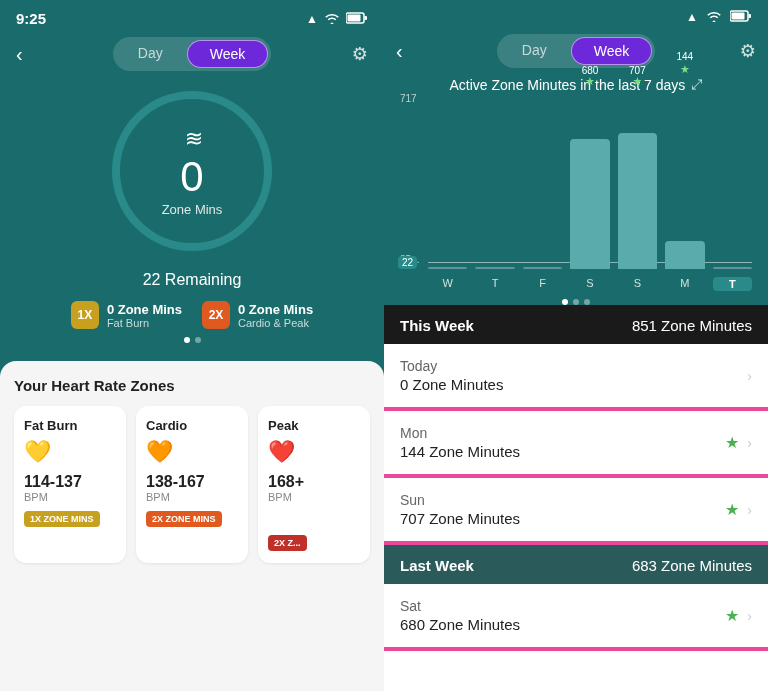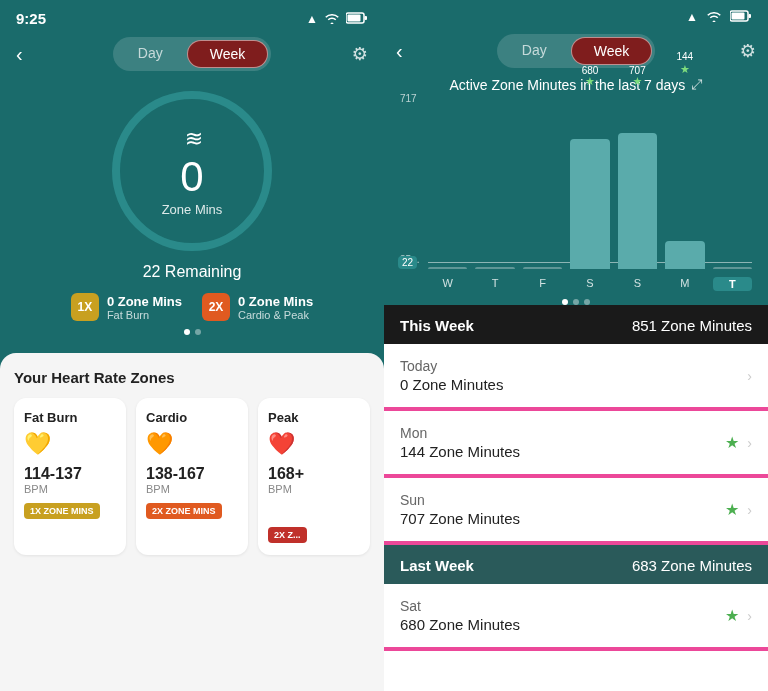--- a/index.html
+++ b/index.html
@@ -60,21 +60,21 @@
 
     .segment-btn {
       padding: 5px 22px;
       border-radius: 16px;
       font-size: 14px;
       font-weight: 500;
       color: rgba(255,255,255,0.7);
       cursor: pointer;
     }
     .segment-btn.active {
-      background: #7f1d1d;
+      background: #6d28d9;
       color: white;
       border: 1.5px solid rgba(255,255,255,0.5);
     }
 
     .gear-btn {
       position: absolute;
       right: 16px;
       font-size: 18px;
       color: rgba(255,255,255,0.8);
       cursor: pointer;
@@ -97,21 +97,21 @@
       align-items: center;
       justify-content: center;
       gap: 4px;
     }
 
     .zone-waves { font-size: 22px; color: white; letter-spacing: -4px; }
     .zone-number { font-size: 42px; font-weight: 300; color: white; line-height: 1; }
     .zone-label { font-size: 13px; color: rgba(255,255,255,0.85); }
 
     .remaining-text {
-      margin-top: 12px;
+      margin-top: 20px;
       font-size: 16px;
       font-weight: 500;
       color: white;
     }
 
     .zone-badges {
       display: flex;
       gap: 20px;
       margin-top: 12px;
       align-items: center;

